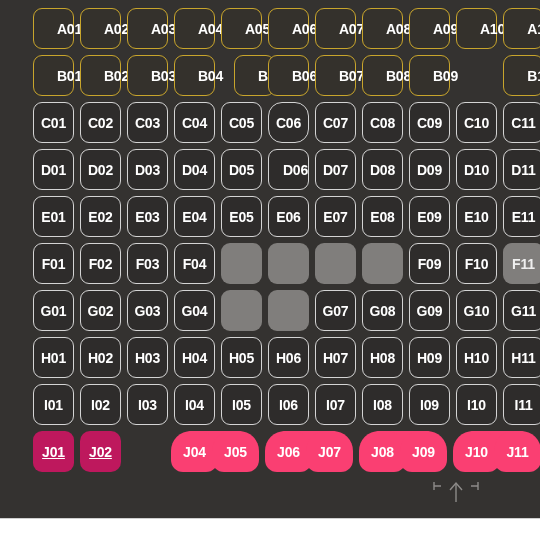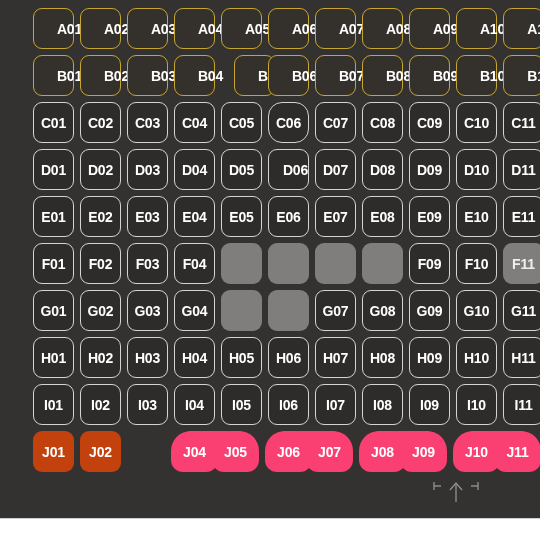--- a/index.html
+++ b/index.html
@@ -80,23 +80,24 @@
 
   
   .seat.s-hover {
     background: #807e7c;
     border: none;
     color: #efefef;
   }
 
   
   .seat.s-green {
-    background: #c2410c;
+    background: #be185d;
     border: none;
     color: #ffffff;
+    text-decoration: underline;
   }
 
   
   .seat.s-empty {
     background: transparent;
     border: none;
     color: transparent;
   }
 
   
@@ -215,23 +216,20 @@
         </div>
         <div class="seat s-gold" style="left: 315px; top: 55px;">
           <span>B07</span>
         </div>
         <div class="seat s-gold" style="left: 362px; top: 55px;">
           <span>B08</span>
         </div>
         <div class="seat s-gold" style="left: 409px; top: 55px;">
           <span>B09</span>
         </div>
-        <div class="seat s-gold" style="left: 456px; top: 55px;">
-          <span>B10</span>
-        </div>
         <div class="seat s-gold" style="left: 503px; top: 55px;">
           <span>B11</span>
         </div>
         <div class="seat s-normal" style="left: 33px; top: 102px;">
           <span>C01</span>
         </div>
         <div class="seat s-normal" style="left: 80px; top: 102px;">
           <span>C02</span>
         </div>
         <div class="seat s-normal" style="left: 127px; top: 102px;">
@@ -455,21 +453,21 @@
         </div>
         <div class="seat s-normal" style="left: 456px; top: 384px;">
           <span>I10</span>
         </div>
         <div class="seat s-normal" style="left: 503px; top: 384px;">
           <span>I11</span>
         </div>
         <div class="seat s-green" style="left: 33px; top: 431px;">
           <span>J01</span>
         </div>
-        <div class="seat s-green" style="left: 80px; top: 431px;">
+        <div class="seat s-green" style="left: 80px; top: 431px; border-radius: 10px;">
           <span>J02</span>
         </div>
         <div class="seat s-empty" style="left: 127px; top: 431px;">
           <span></span>
         </div>
         <div class="pair" style="left: 171px; top: 431px;">
           <div class="bridge"></div>
           <div class="lobe">
             <span>J04</span>
           </div>

